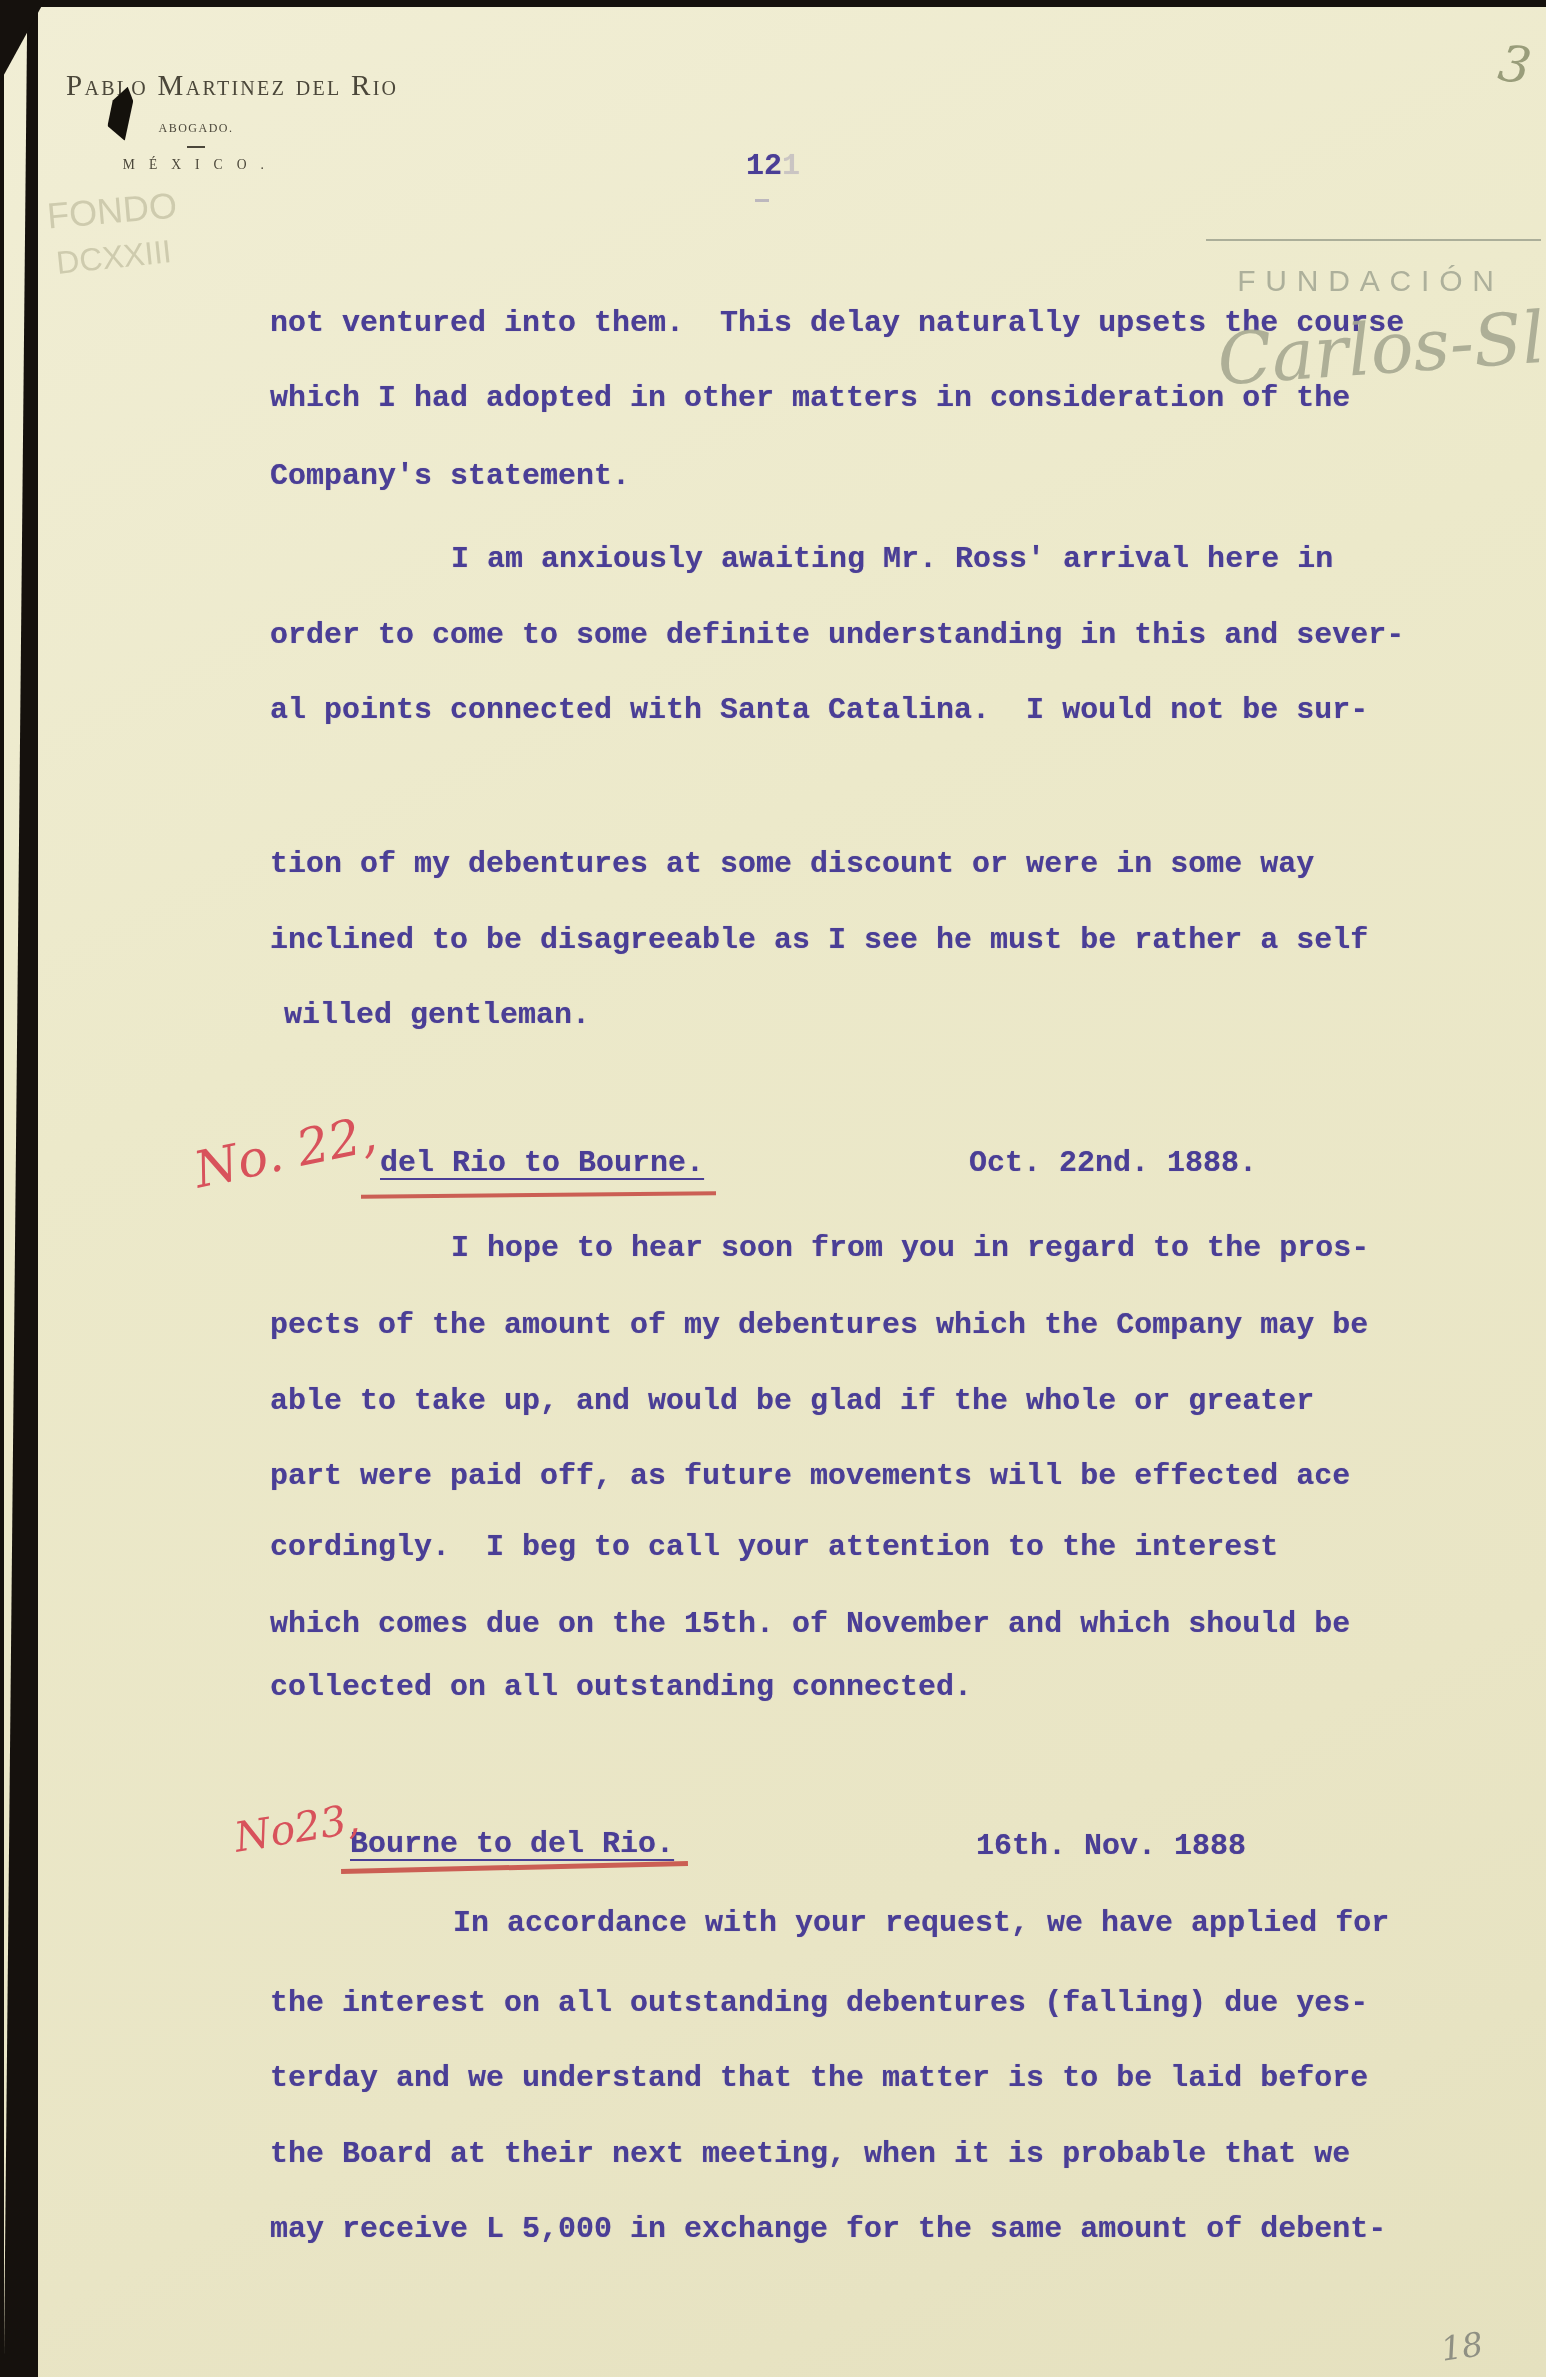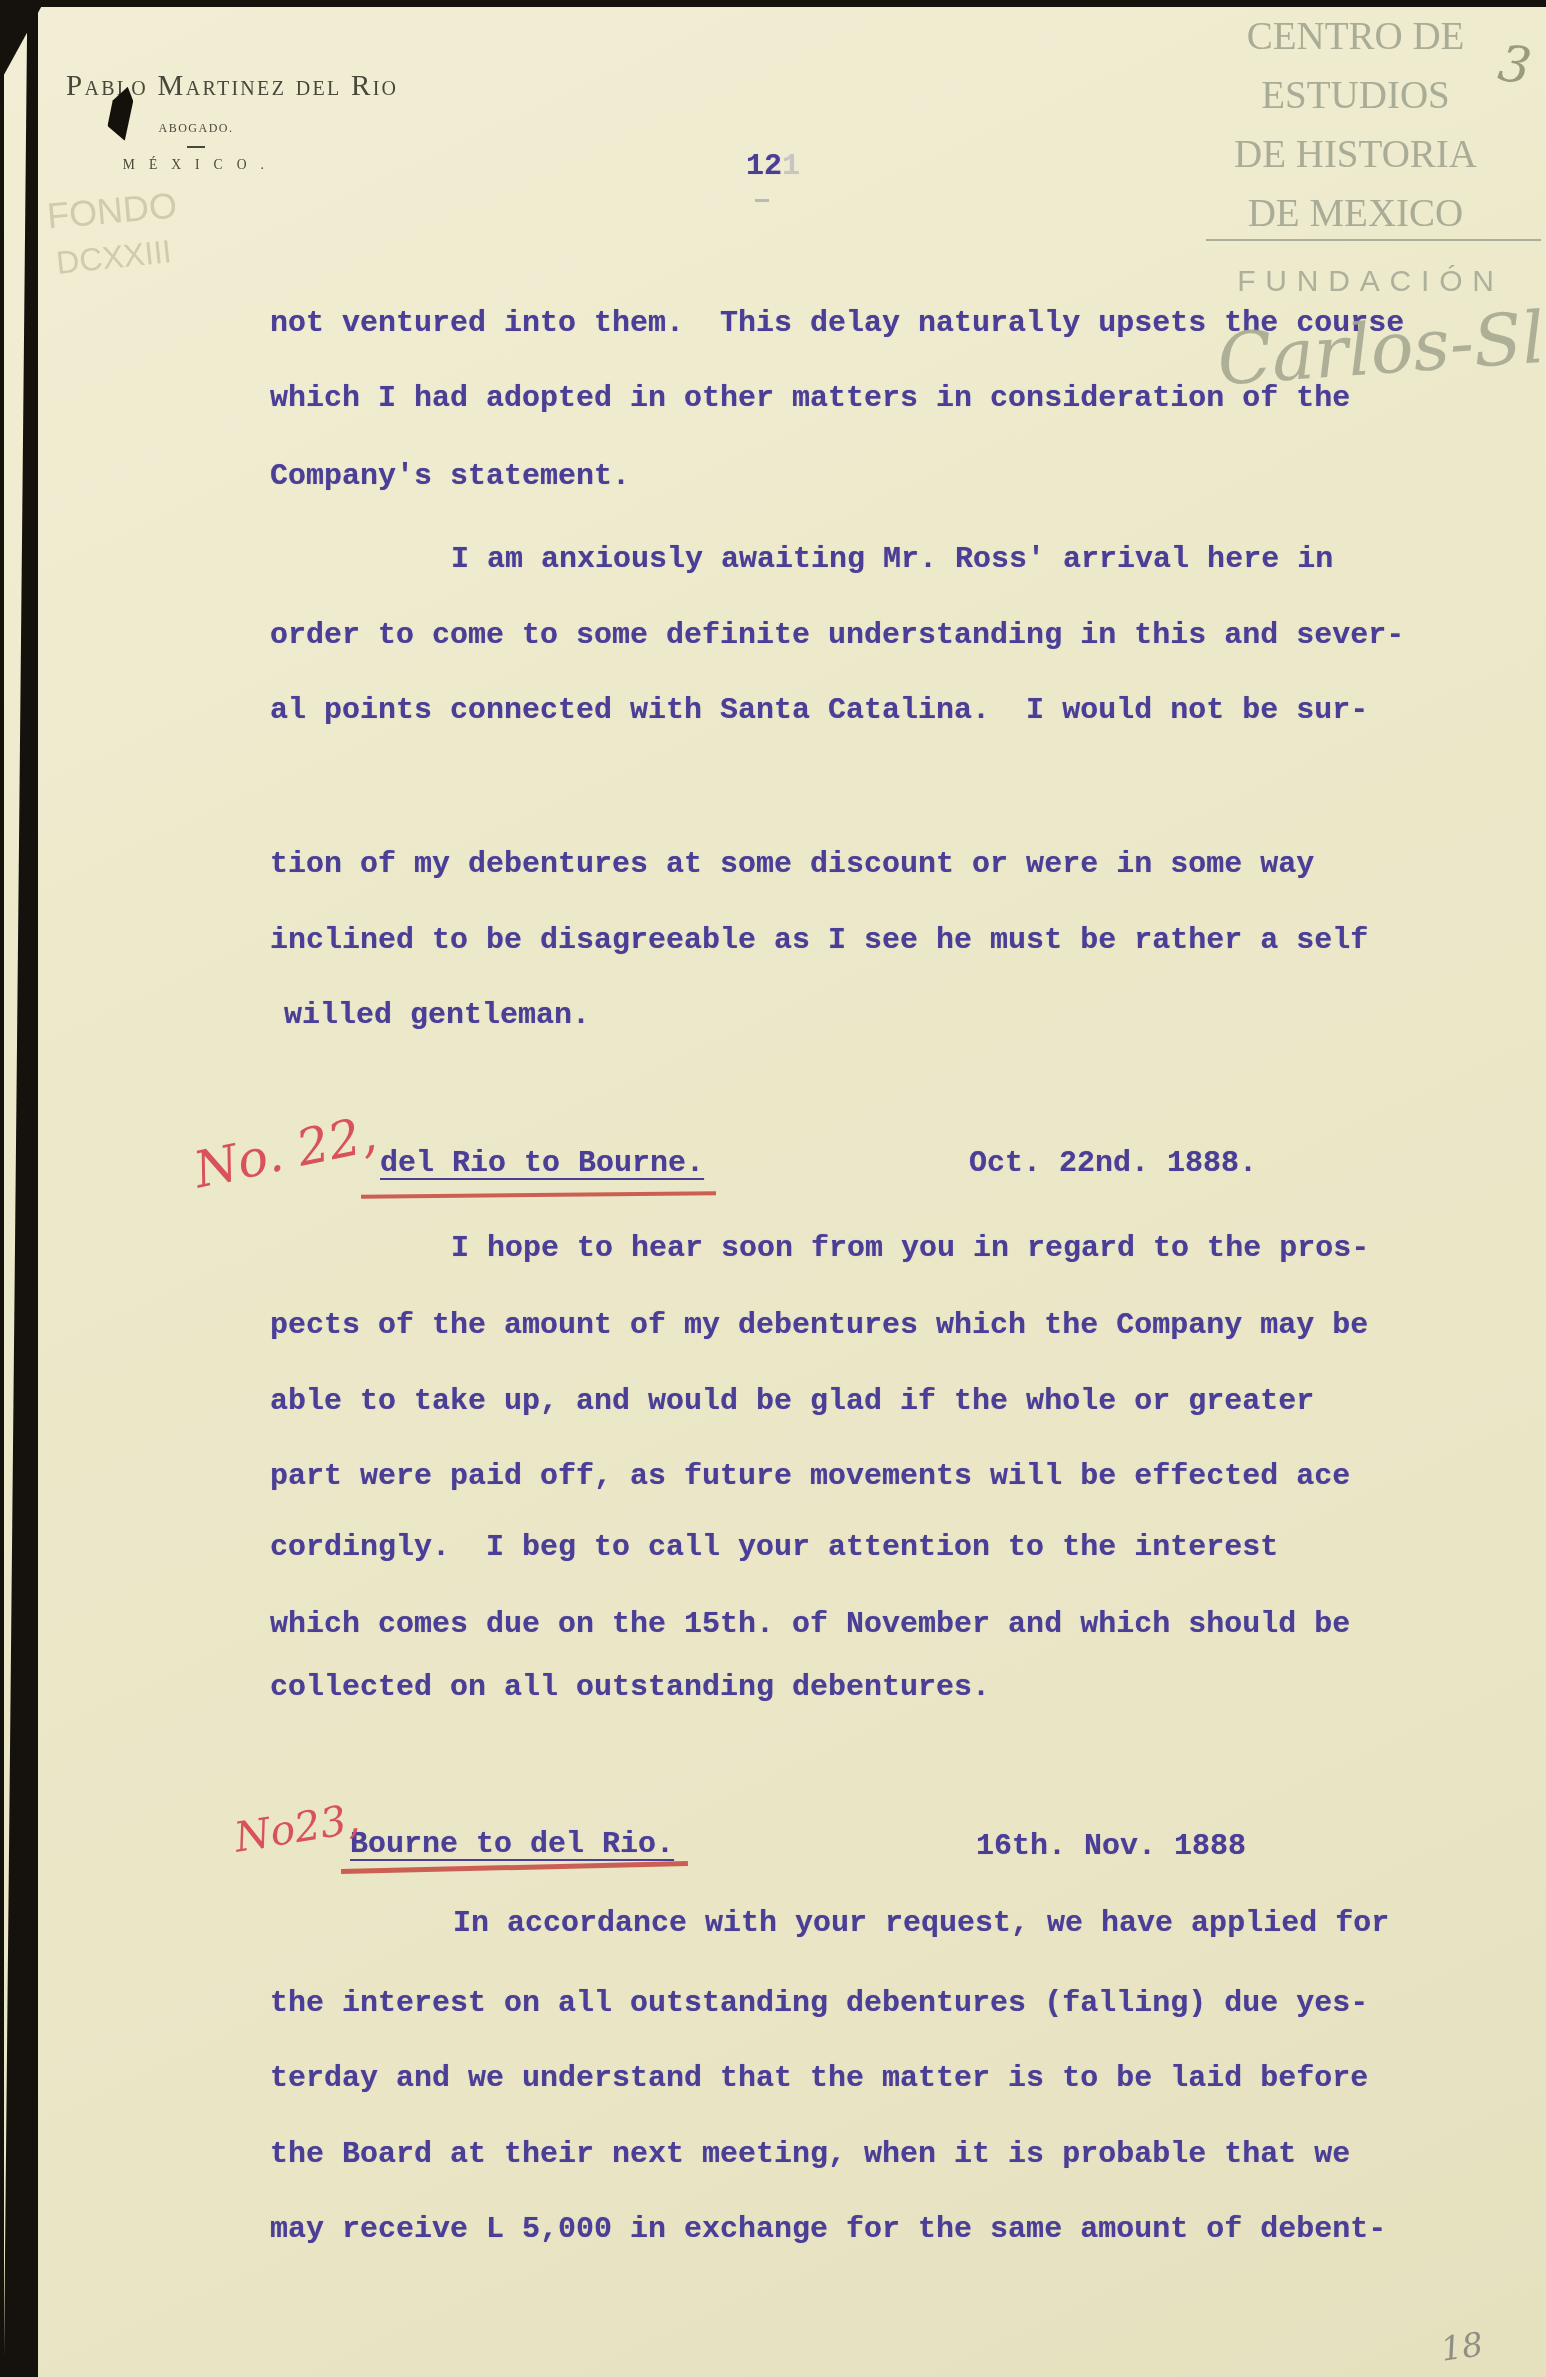--- a/index.html
+++ b/index.html
@@ -69,26 +69,20 @@
 
   <div class="lh-name">Pablo Martinez del Rio</div>
   <div class="ink-blot"></div>
   <div class="lh-sub">ABOGADO.</div>
   <div class="lh-dash"></div>
   <div class="lh-city">M É X I C O .</div>
 
   <div class="pencil pencil-fondo">FONDO</div>
   <div class="pencil pencil-roman">DCXXIII</div>
 
-  <div class="wm wm-lines">
-    <div>CENTRO DE</div>
-    <div>ESTUDIOS</div>
-    <div>DE HISTORIA</div>
-    <div>DE MEXICO</div>
-  </div>
   <div class="wm wm-mark3">3</div>
   <div class="wm wm-rule"></div>
   <div class="wm wm-foundation">FUNDACIÓN</div>
   <div class="wm wm-signature">Carlos-Slim</div>
 
   <div class="page-num"><span>12</span><span class="faint">1</span></div>
   <div class="pn-dash"></div>
 
   <div class="tl" style="left:270px;top:306px">not ventured into them.  This delay naturally upsets the course</div>
   <div class="tl" style="left:270px;top:381px">which I had adopted in other matters in consideration of the</div>
@@ -105,21 +99,21 @@
   <div class="l-head" style="left:380px;top:1146px">del Rio to Bourne.</div>
   <div class="red-line red-line-22"></div>
   <div class="l-date" style="left:969px;top:1146px">Oct. 22nd. 1888.</div>
 
   <div class="tl" style="left:451px;top:1231px">I hope to hear soon from you in regard to the pros-</div>
   <div class="tl" style="left:270px;top:1308px">pects of the amount of my debentures which the Company may be</div>
   <div class="tl" style="left:270px;top:1384px">able to take up, and would be glad if the whole or greater</div>
   <div class="tl" style="left:270px;top:1459px">part were paid off, as future movements will be effected ace</div>
   <div class="tl" style="left:270px;top:1530px">cordingly.  I beg to call your attention to the interest</div>
   <div class="tl" style="left:270px;top:1607px">which comes due on the 15th. of November and which should be</div>
-  <div class="tl" style="left:270px;top:1670px">collected on all outstanding debentures.</div>
+  <div class="tl" style="left:270px;top:1670px">collected on all outstanding connected.</div>
 
   <div class="red-script red-23">No23,</div>
   <div class="l-head" style="left:350px;top:1827px">Bourne to del Rio.</div>
   <div class="red-line red-line-23"></div>
   <div class="l-date" style="left:976px;top:1829px">16th. Nov. 1888</div>
 
   <div class="tl" style="left:453px;top:1906px">In accordance with your request, we have applied for</div>
   <div class="tl" style="left:270px;top:1986px">the interest on all outstanding debentures (falling) due yes-</div>
   <div class="tl" style="left:270px;top:2061px">terday and we understand that the matter is to be laid before</div>
   <div class="tl" style="left:270px;top:2137px">the Board at their next meeting, when it is probable that we</div>

